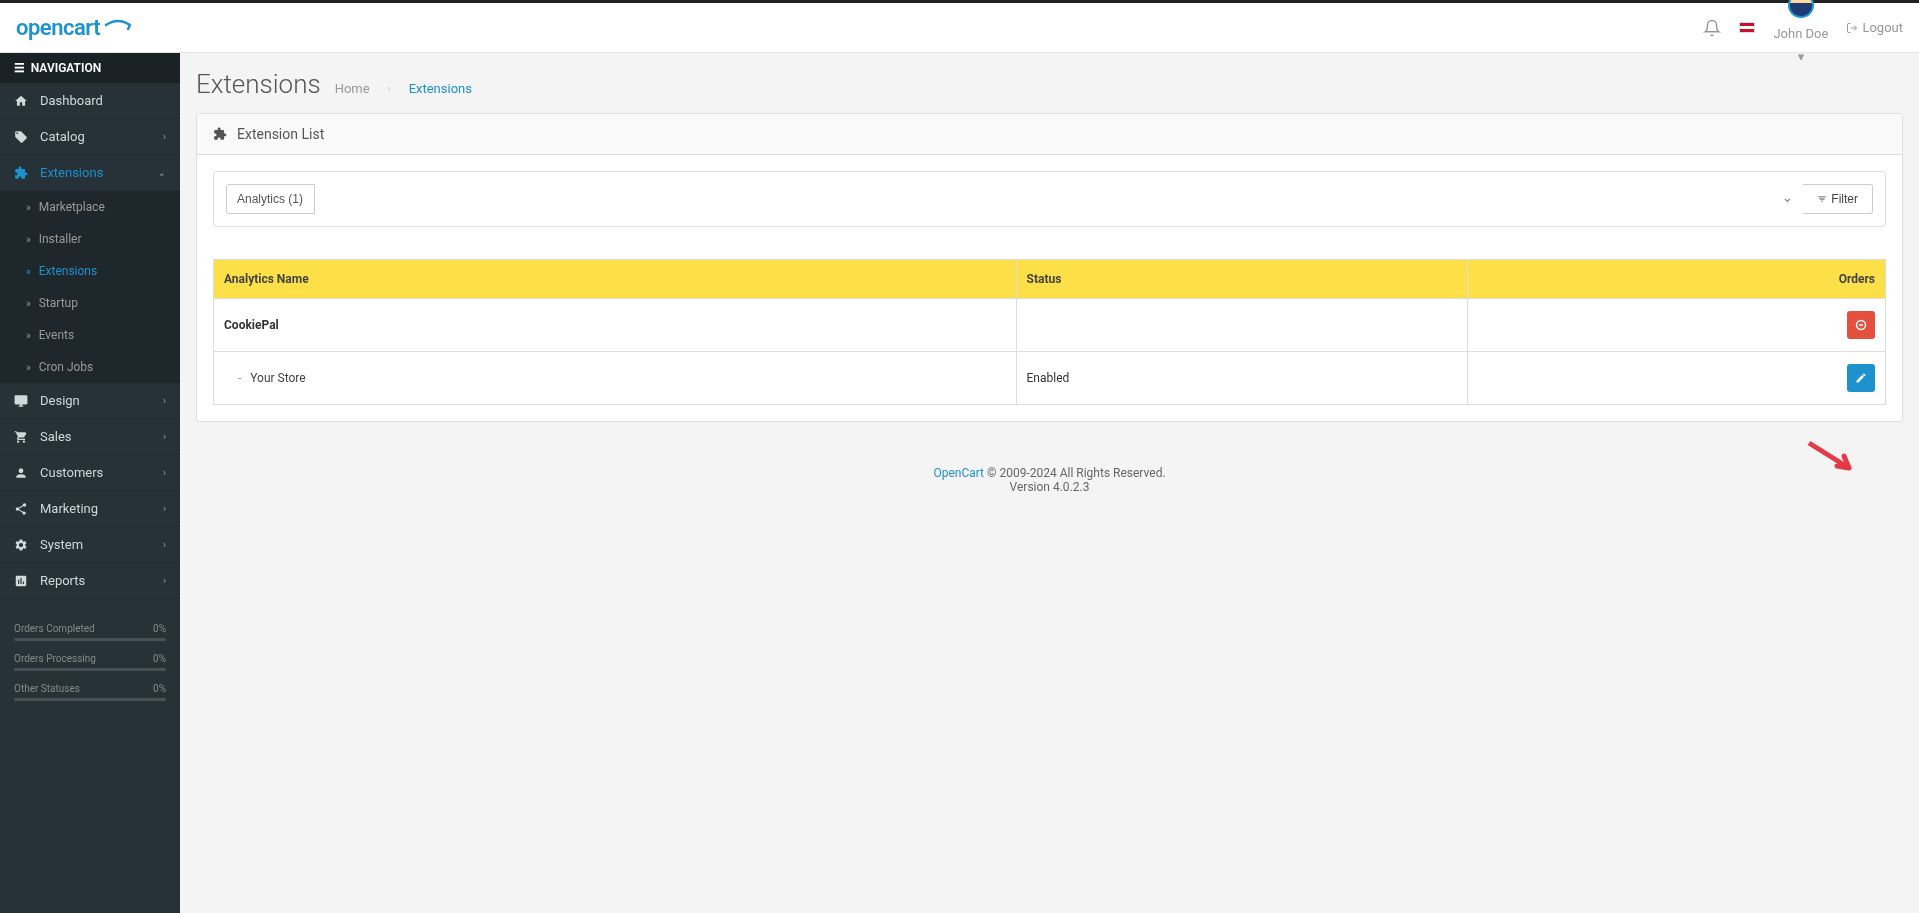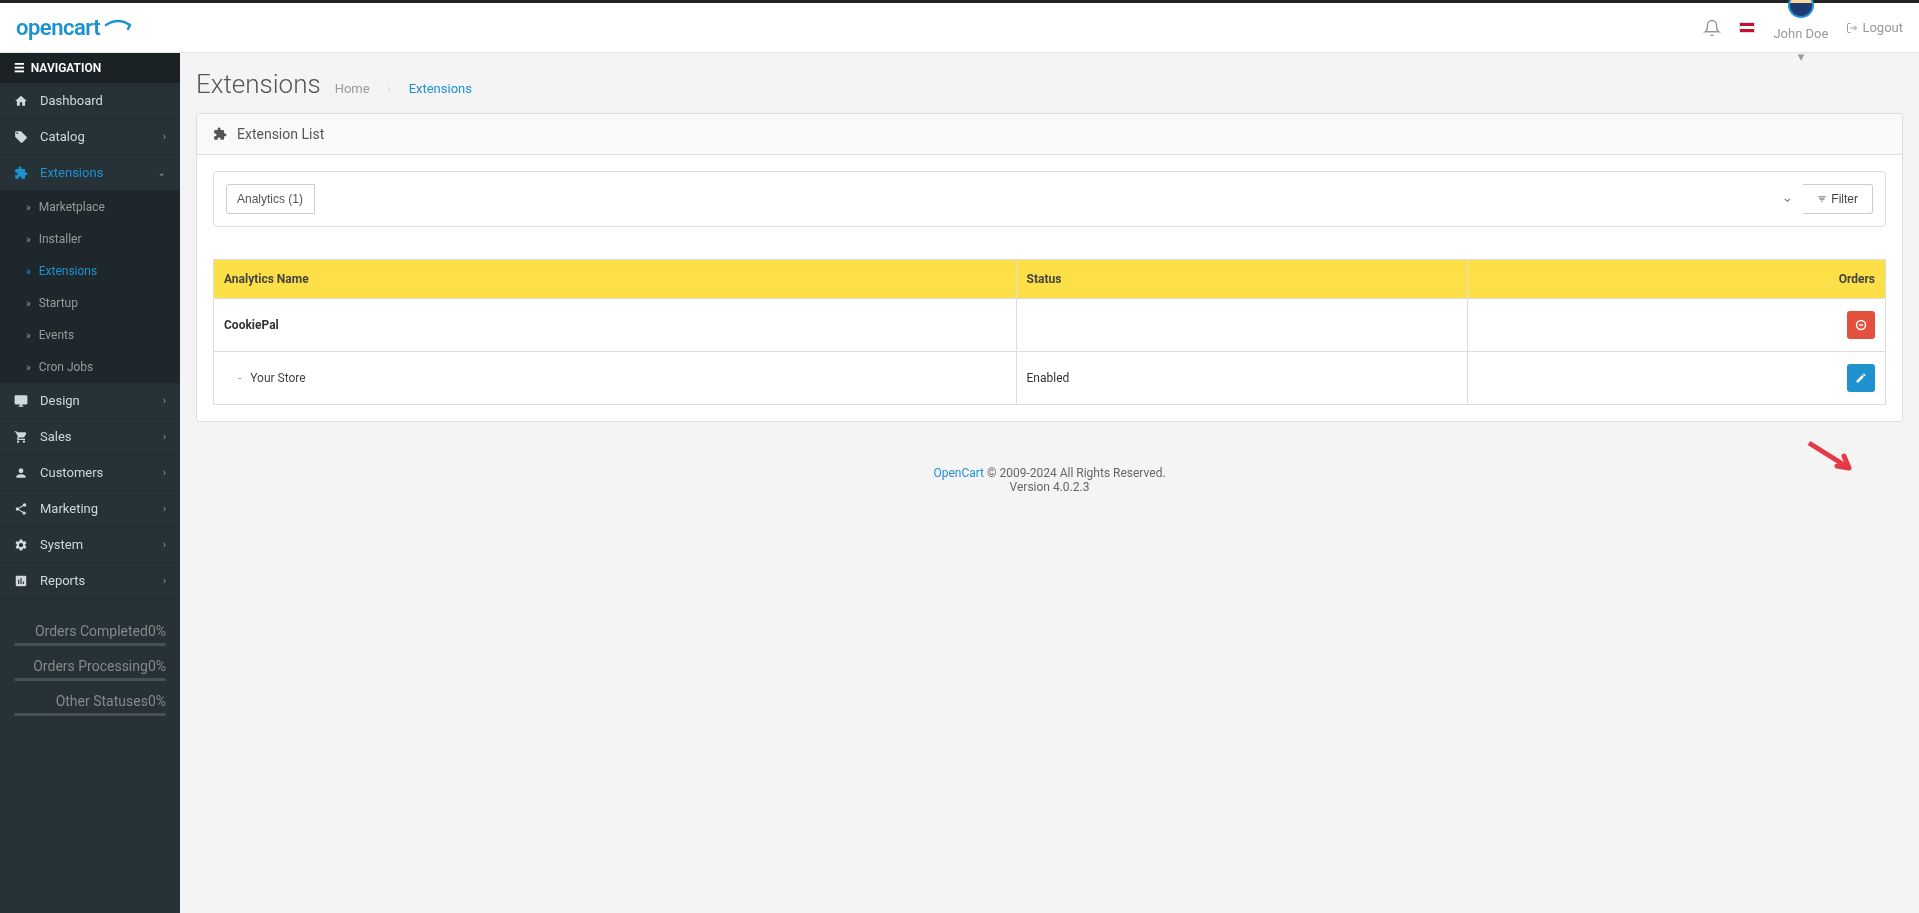--- a/index.html
+++ b/index.html
@@ -27,21 +27,21 @@
 .nav-item.active { color: #1e91cf; }
 .nav-item .chevron { margin-left: auto; font-size: 10px; color: #999; }
 .nav-icon { width: 16px; text-align: center; font-size: 14px; }
 .sub-nav { background: #1e282c; }
 .sub-item { padding: 9px 14px 9px 26px; display: flex; align-items: center; gap: 8px; color: #999; font-size: 12px; cursor: pointer; }
 .sub-item.active { color: #1e91cf; }
 .sub-icon { font-size: 10px; }
 
 
 .stats-section { padding: 14px; margin-top: 10px; }
-.stat-row { display: flex; justify-content: flex-end; font-size: 14px; color: #888; margin-bottom: 4px; }
+.stat-row { display: flex; justify-content: space-between; font-size: 10px; color: #888; margin-bottom: 4px; }
 .stat-bar { height: 3px; background: rgba(255,255,255,0.15); margin-bottom: 12px; border-radius: 2px; }
 
 
 .main { flex: 1; padding: 16px; }
 .page-header { display: flex; align-items: baseline; gap: 14px; margin-bottom: 14px; }
 .page-title { font-size: 26px; font-weight: 300; color: #555; }
 .breadcrumb { display: flex; align-items: center; gap: 18px; font-size: 13px; color: #999; }
 .breadcrumb a.active { color: #1e91cf; }
 .breadcrumb .sep { color: #ccc; font-size: 10px; }
 

